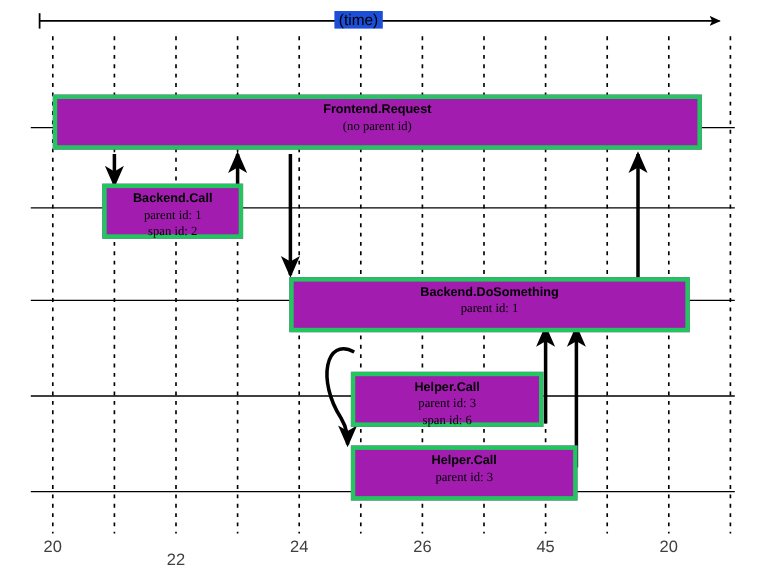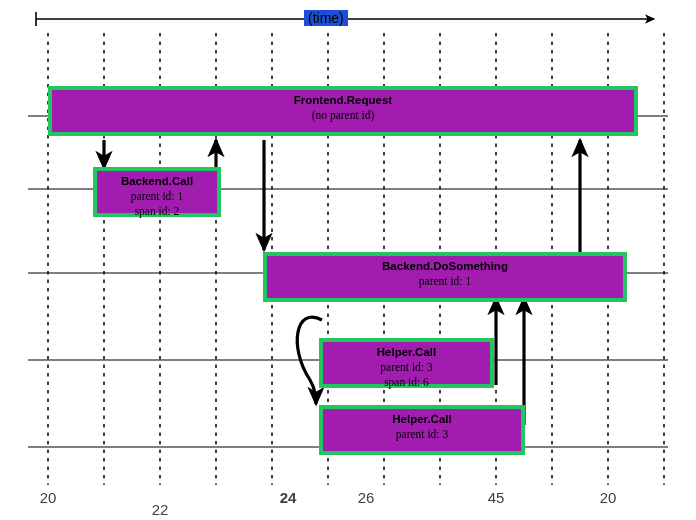--- a/index.html
+++ b/index.html
@@ -141,18 +141,18 @@
 
   <div class="span-box" style="left:319px; top:405px; width:206px; height:50px;">
     <div class="span-title" style="margin-top:3px;">Helper.Call</div>
     <div class="span-line">parent id: 3</div>
   </div>
 
   <div class="axis-caption" style="left:304px; top:10px;">(time)</div>
 
   <div class="time-label" style="left:30px; top:489px; width:36px;">20</div>
   <div class="time-label" style="left:142px; top:501px; width:36px;">22</div>
-  <div class="time-label" style="left:270px; top:489px; width:36px;font-weight:bold;">24</div>
-  <div class="time-label" style="left:348px; top:489px; width:36px;">26</div>
+  <div class="time-label" style="left:254px; top:489px; width:36px;">24</div>
+  <div class="time-label" style="left:366px; top:489px; width:36px;">26</div>
   <div class="time-label" style="left:478px; top:489px; width:36px;">45</div>
   <div class="time-label" style="left:590px; top:489px; width:36px;">20</div>
 
 </div>
 
 </body></html>

